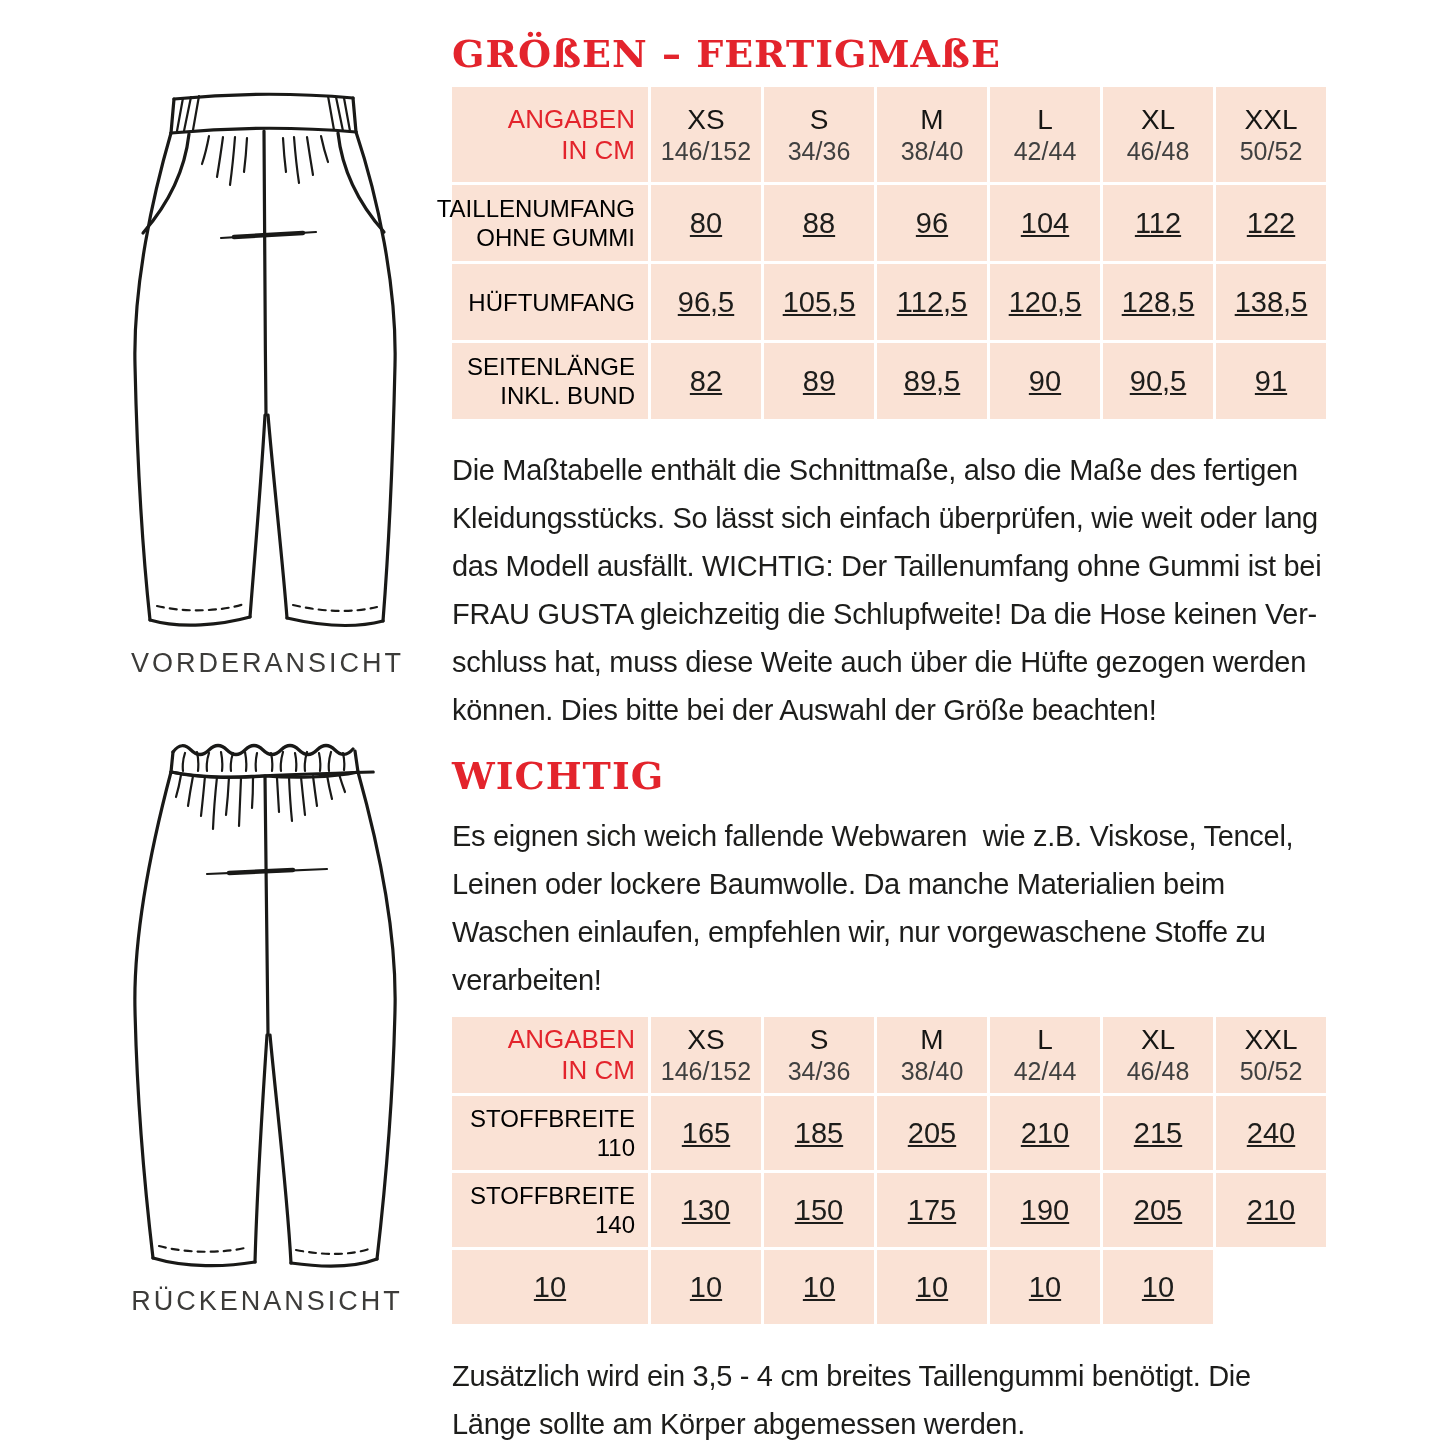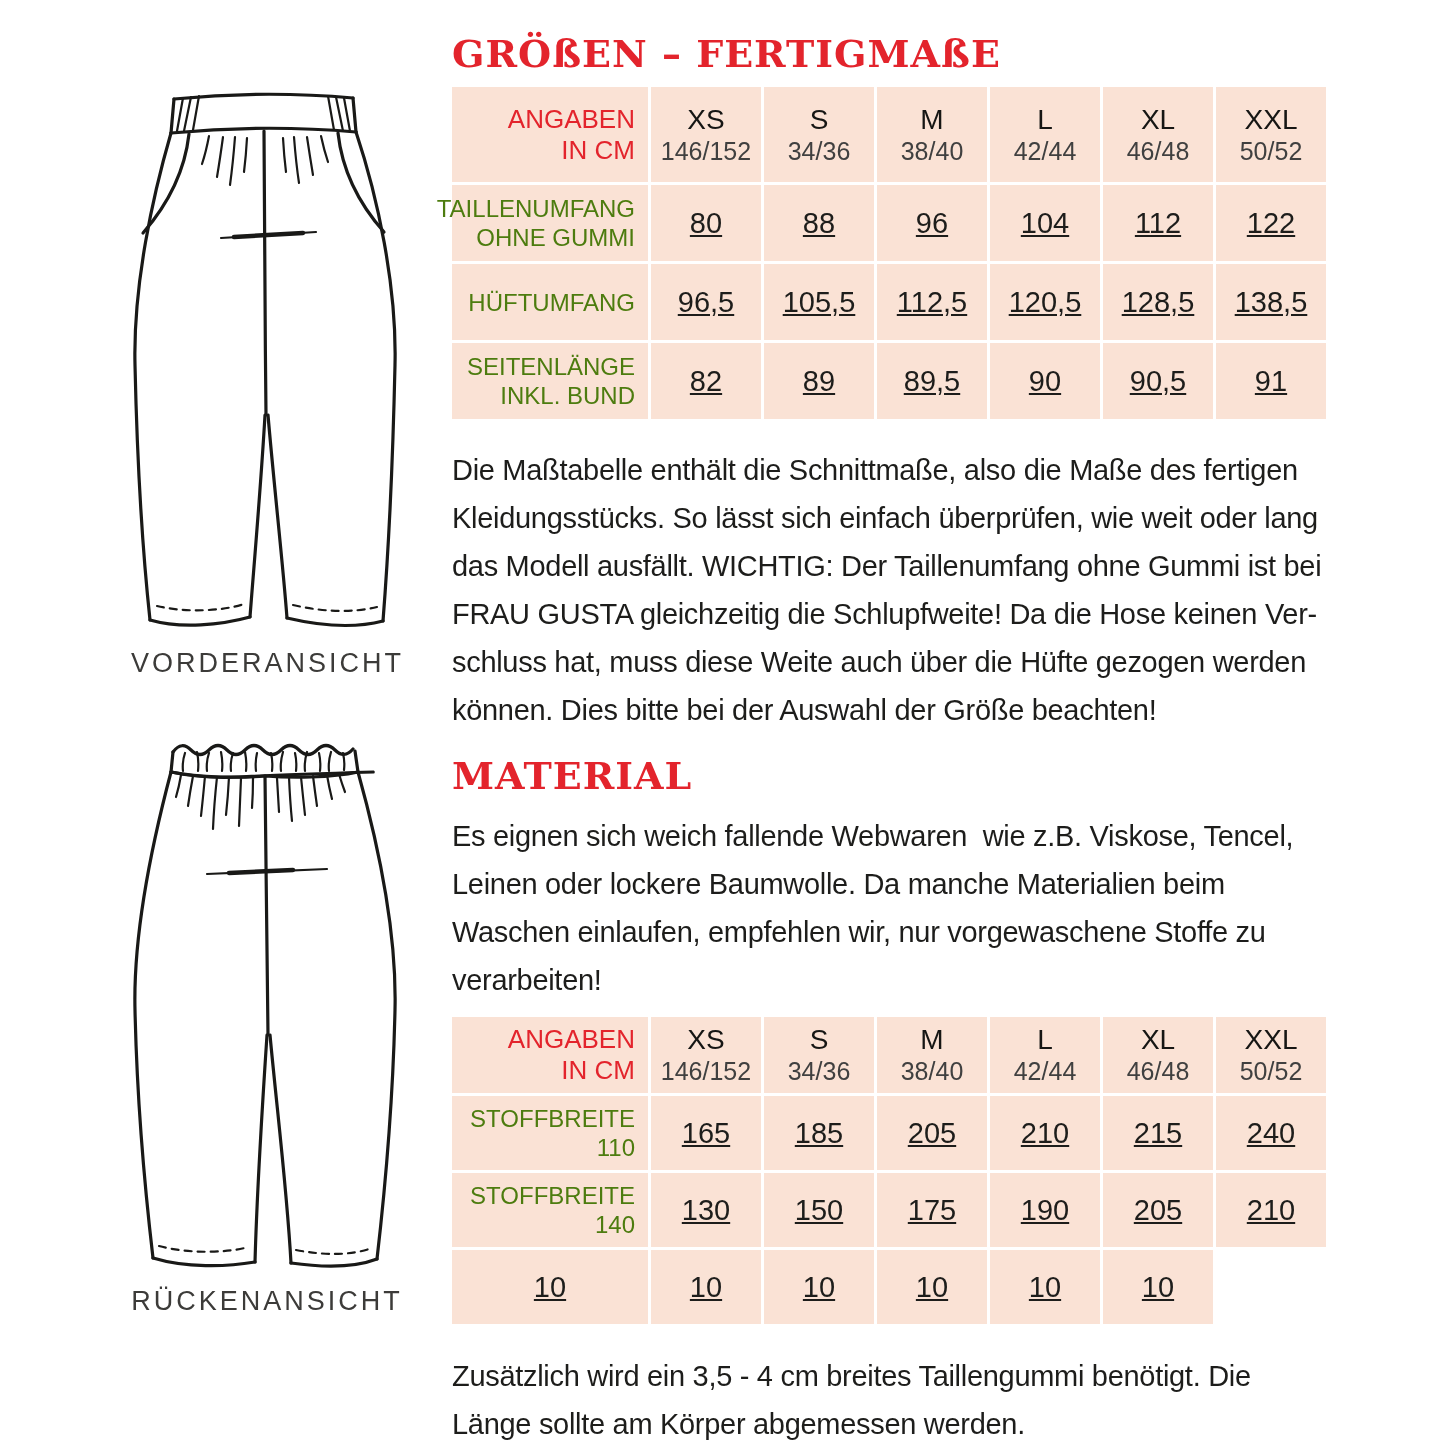--- a/index.html
+++ b/index.html
@@ -59,21 +59,21 @@
     background:var(--peach);
     display:flex;flex-direction:column;
     align-items:center;justify-content:center;
   }
   .cell.corner,.cell.rlabel{
     align-items:flex-end;
     padding-right:13px;
     text-align:right;
   }
   .cell.corner{color:var(--red);font-size:26px;line-height:31px;padding-left:40px;}
-  .cell.rlabel{font-size:24px;line-height:29px;color:#4d7c0f;}
+  .cell.rlabel{font-size:24px;line-height:29px;color:#000000;}
   .hsize .sz{font-size:28px;color:#161614;line-height:32px;}
   .hsize .rg{font-size:25px;color:#404040;line-height:30px;}
   .cell.val{font-size:29px;color:var(--ink);text-decoration:underline;}
   .para{position:absolute;left:452px;}
   .pline{
     font-size:29px;
     line-height:48px;
     letter-spacing:-0.3px;
     color:var(--ink);
     white-space:pre;
@@ -218,21 +218,21 @@
 
   <div class="para" id="sizes-para">
     <div class="pline">Die Maßtabelle enthält die Schnittmaße, also die Maße des fertigen</div>
     <div class="pline">Kleidungsstücks. So lässt sich einfach überprüfen, wie weit oder lang</div>
     <div class="pline">das Modell ausfällt. WICHTIG: Der Taillenumfang ohne Gummi ist bei</div>
     <div class="pline">FRAU GUSTA gleichzeitig die Schlupfweite! Da die Hose keinen Ver-</div>
     <div class="pline">schluss hat, muss diese Weite auch über die Hüfte gezogen werden</div>
     <div class="pline">können. Dies bitte bei der Auswahl der Größe beachten!</div>
   </div>
 
-  <h2 class="section-title" id="material-title">MATERIAL</h2>
+  <h2 class="section-title" id="material-title">WICHTIG</h2>
 
   <div class="para" id="material-para">
     <div class="pline">Es eignen sich weich fallende Webwaren  wie z.B. Viskose, Tencel,</div>
     <div class="pline">Leinen oder lockere Baumwolle. Da manche Materialien beim</div>
     <div class="pline">Waschen einlaufen, empfehlen wir, nur vorgewaschene Stoffe zu</div>
     <div class="pline">verarbeiten!</div>
   </div>
 
   <div class="mtable" id="material-table">
     <div class="cell corner">

